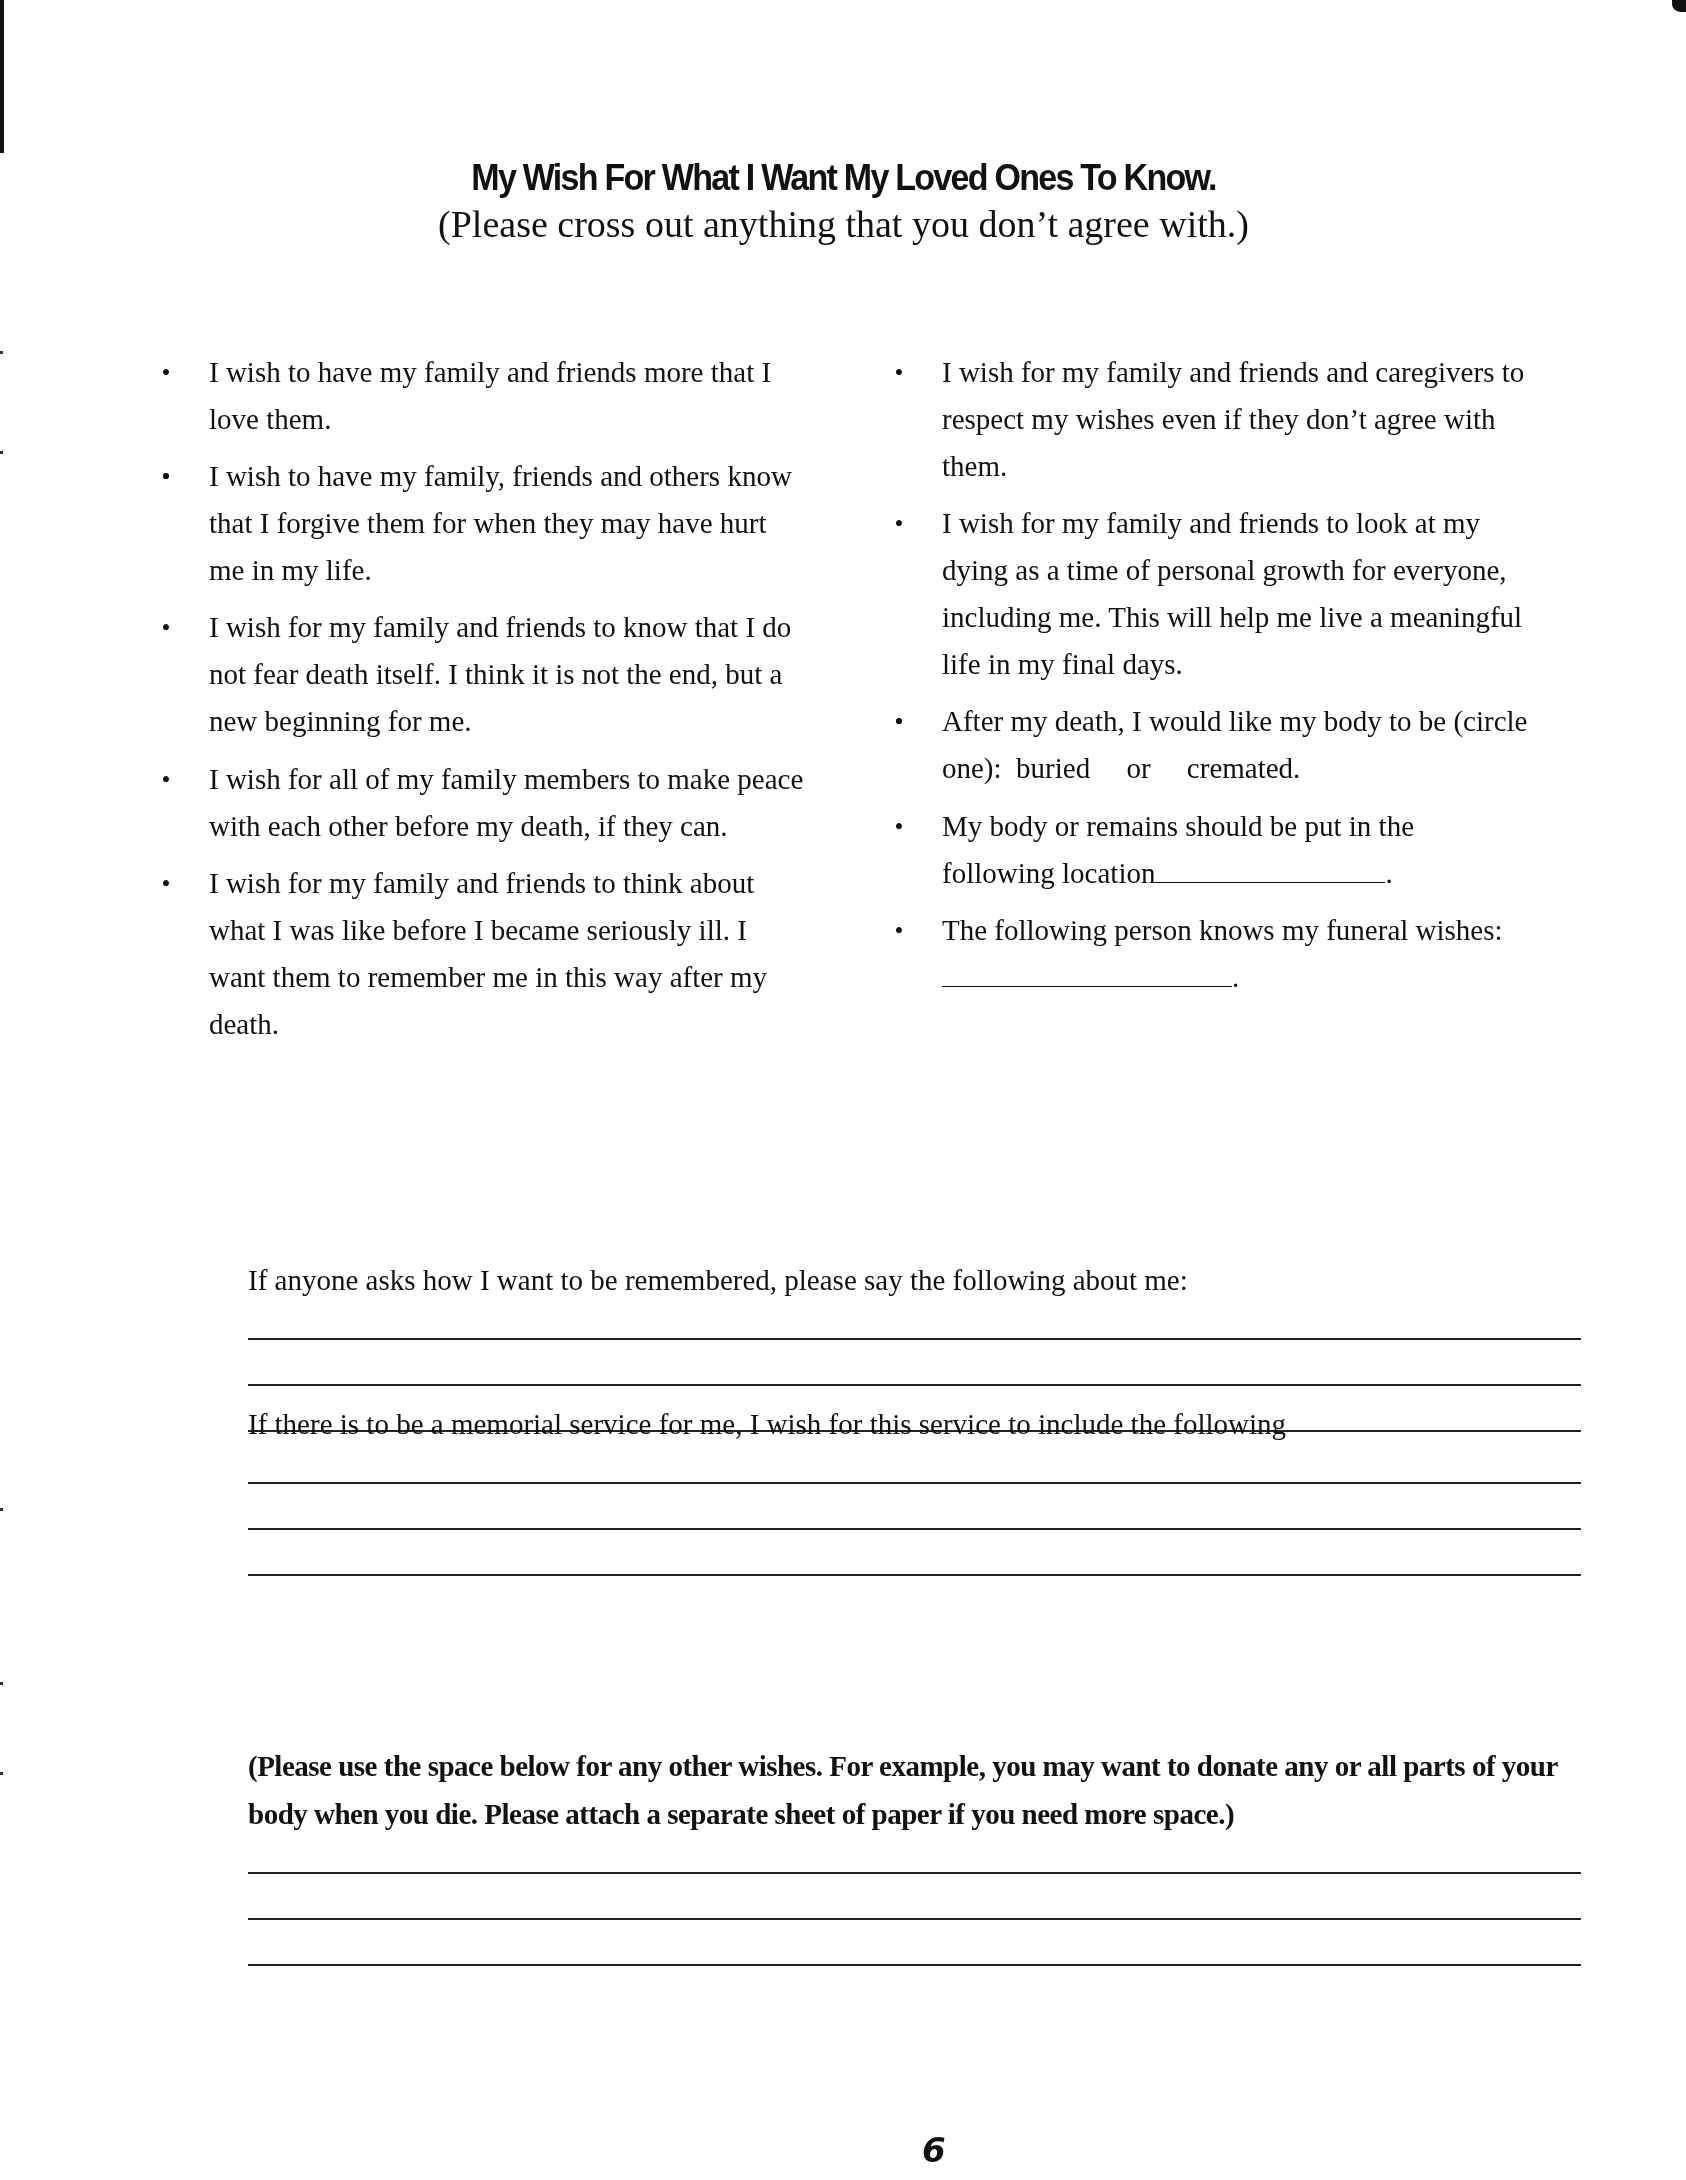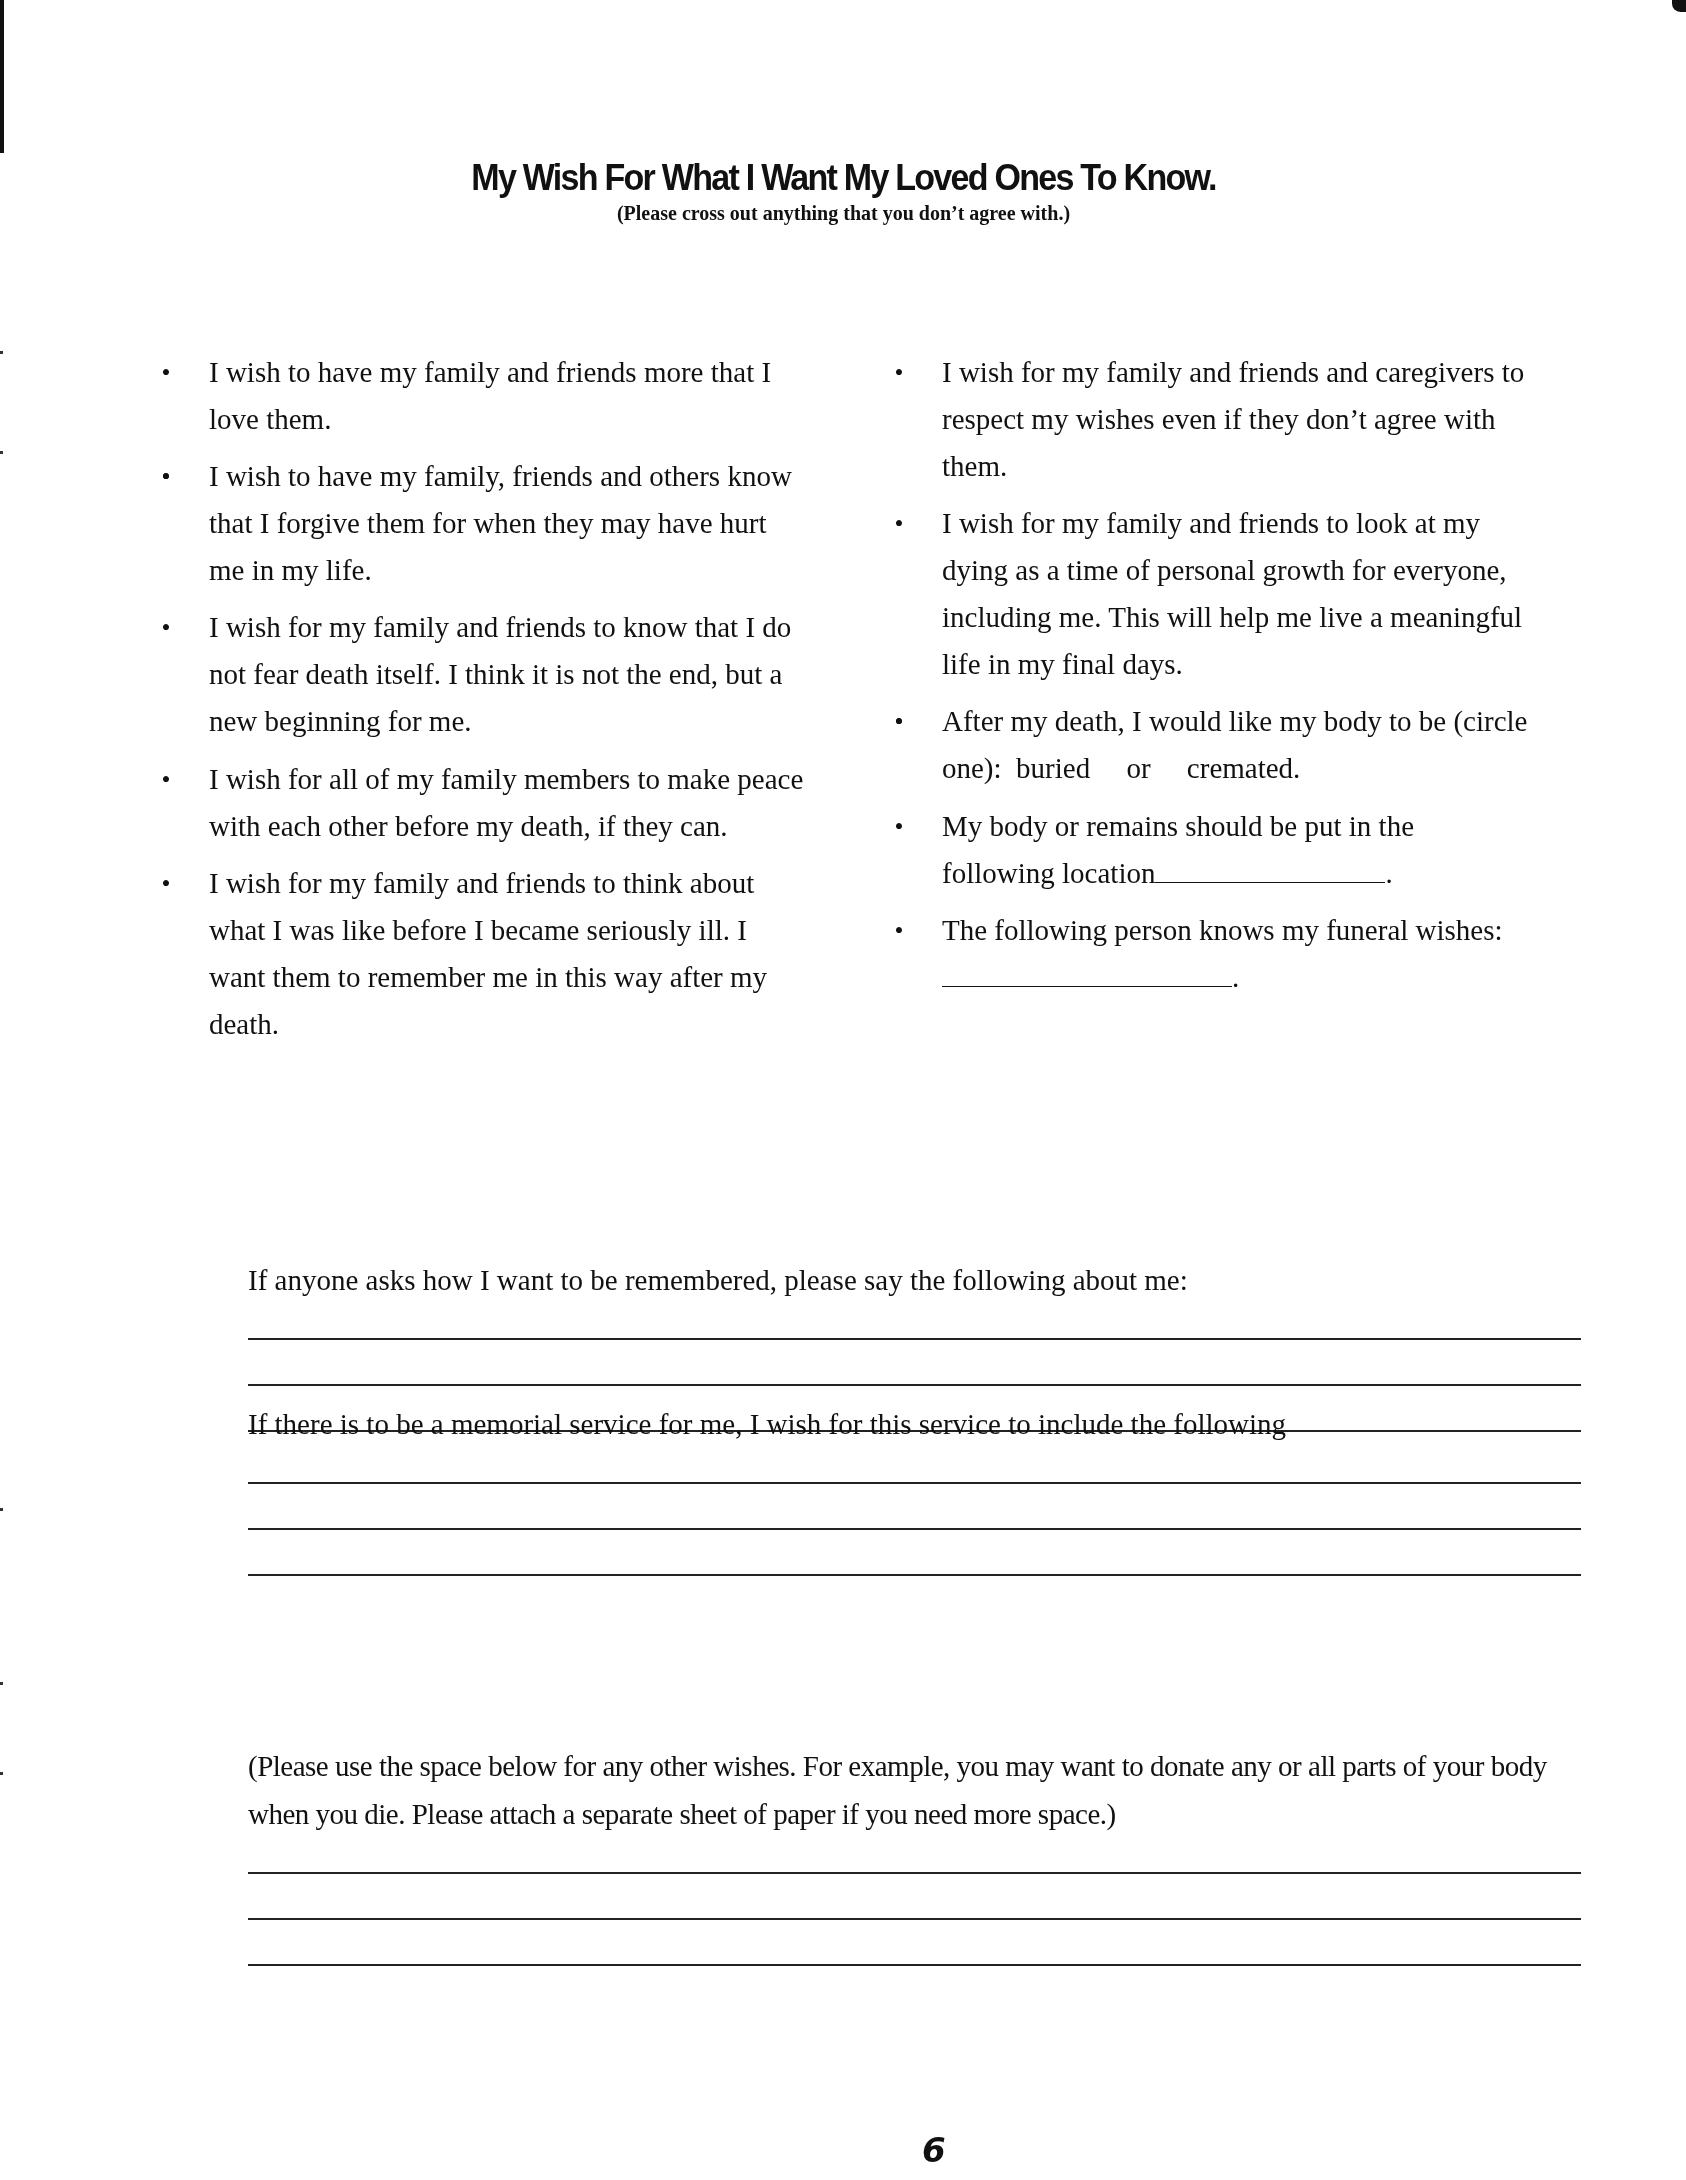--- a/index.html
+++ b/index.html
@@ -7,21 +7,21 @@
     width: 1687px; height: 2181px; position: relative; overflow: hidden;
     font-family: "Liberation Serif", "DejaVu Serif", serif; color: #111;
   }
   .scan-edge-left { position: absolute; left: 0; top: 0; width: 4.3px; height: 153px; background: #111; }
   .scan-edge-right { position: absolute; right: 0; top: 0; width: 15.3px; height: 12px; background: #111; border-bottom-left-radius: 8.5px; }
   .scan-tick { position: absolute; left: 0; width: 3.4px; height: 3.4px; background: #333; }
 
   .header { position: absolute; left: 0; right: 0; top: 143px; text-align: center; }
   .wish-number { font-family: "Liberation Serif", serif; font-size: 68px; letter-spacing: 2.6px; font-weight: normal; line-height: 1; transform: scaleX(1.15); display: inline-block; }
   .subtitle { font-family: "Liberation Sans", sans-serif; font-weight: bold; font-size: 37px; letter-spacing: -1.9px; margin-top: 13.6px; transform: scaleX(0.92); }
-  .instruction { font-family: "Liberation Serif", serif; font-weight: bold; font-size: 20px; margin-top: 3.4px; text-align: center; }
+  .instruction { font-family: "Liberation Serif", serif; font-weight: normal; font-size: 38px; margin-top: 3.4px; text-align: center; }
 
   .col { position: absolute; top: 349px; }
   .col-left { left: 153px; width: 656px; }
   .col-right { left: 886px; width: 647px; }
   .bullet-item { position: relative; padding-left: 56px; font-size: 29px; line-height: 47px; margin-bottom: 10.2px; }
   .bullet { position: absolute; left: 8.5px; top: 0; font-size: 25.6px; }
   .blank { display: inline-block; border-bottom: 1.7px solid #111; height: 29px; vertical-align: baseline; }
 
   .section { position: absolute; left: 204px; width: 1337px; font-size: 29px; line-height: 48px; margin-left: 44px; }
   .line { height: 0; border-top: 2.1px solid #222; margin-top: 44px; width: 1333px; }
@@ -81,21 +81,21 @@
   <div class="line"></div>
 </div>
 
 <div class="section" style="top:1400px">
   <div>If there is to be a memorial service for me, I wish for this service to include the following</div>
   <div class="line first"></div>
   <div class="line"></div>
   <div class="line"></div>
 </div>
 
-<div class="section" style="top:1742px; letter-spacing:-0.5px;">
+<div class="section" style="top:1742px; letter-spacing:-0.5px;font-weight:bold;">
   <div>(Please use the space below for any other wishes. For example, you may want to donate any or all parts of your body when you die. Please attach a separate sheet of paper if you need more space.)</div>
   <div class="line first"></div>
   <div class="line"></div>
   <div class="line"></div>
 </div>
 
 <div class="page-number">6</div>
 
 
 </body></html>

